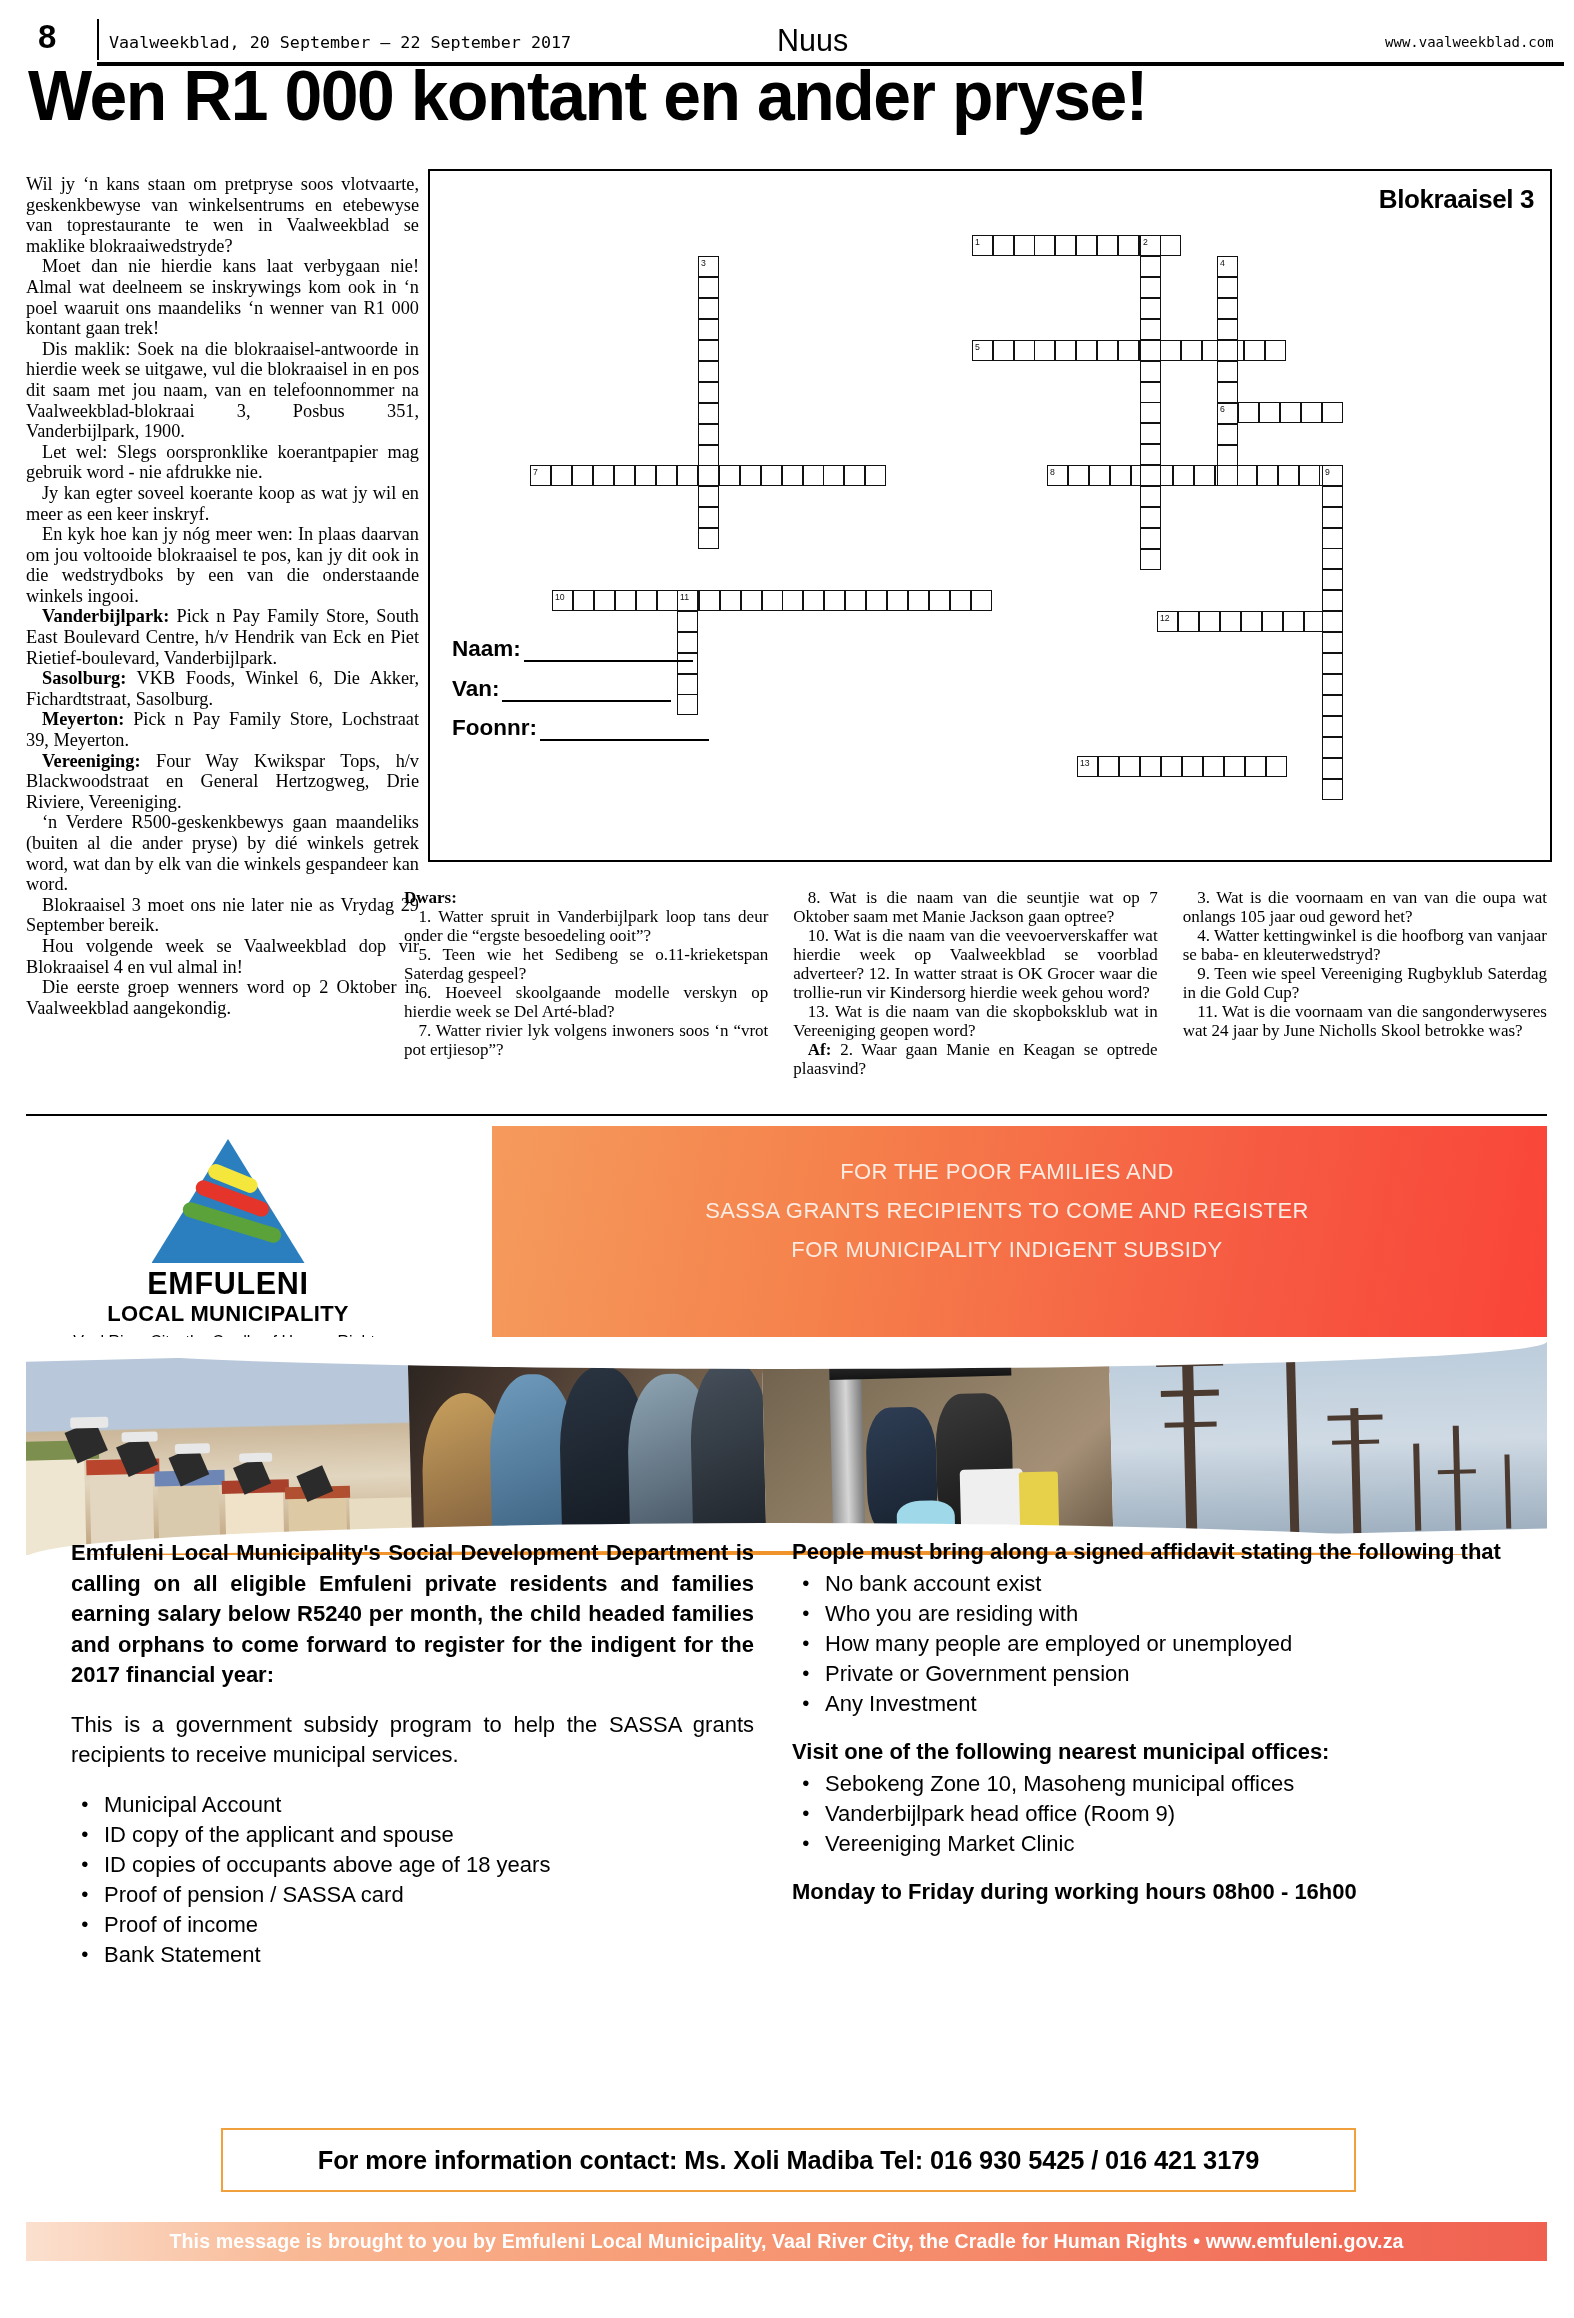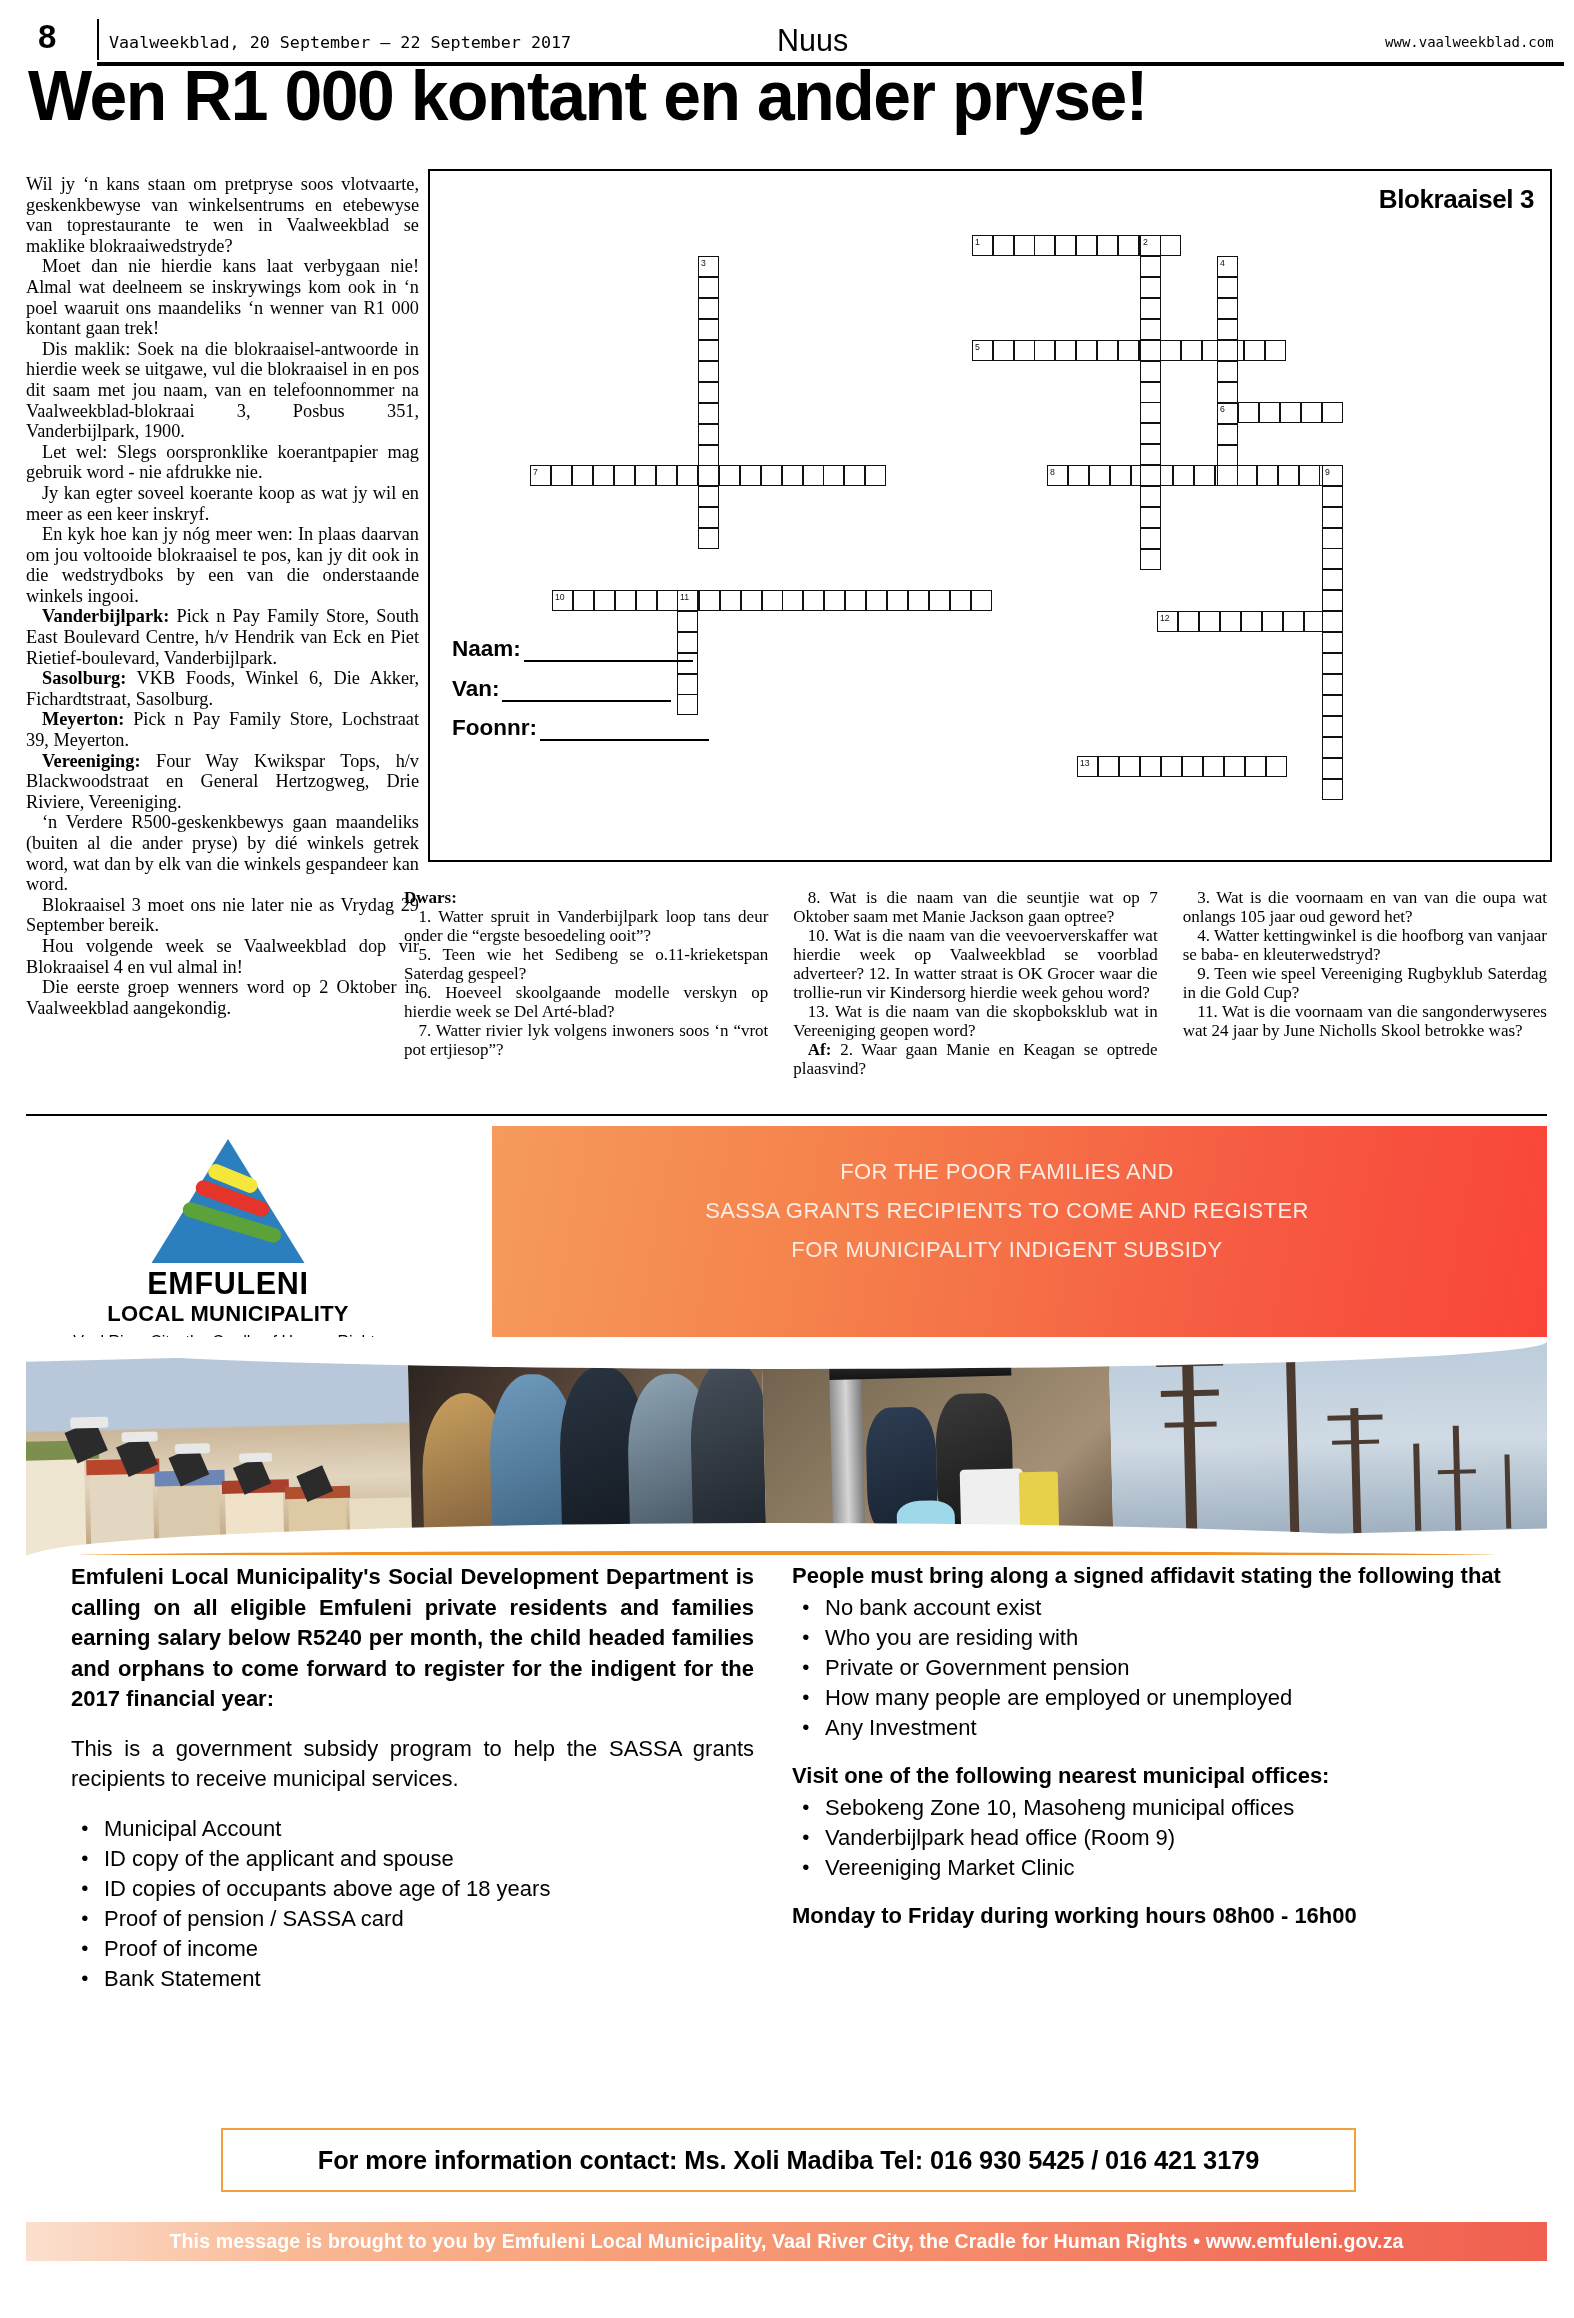--- a/index.html
+++ b/index.html
@@ -139,21 +139,21 @@
   #ph4 .pole{position:absolute;background:#4a3a30;}
   #ph4 .arm{position:absolute;background:#4a3a30;}
   #ph-mask-top{position:absolute;left:0;top:-1.5px;width:1521px;height:33px;background:#fff;
                border-radius:0 0 60% 60%/0 0 100% 100%;}
   #ph-mask-bot{position:absolute;left:0;bottom:-10.2px;width:1521px;height:42px;background:#fff;
                border-radius:60% 60% 0 0/100% 100% 0 0;}
   #ph-edge{position:absolute;left:0;bottom:-2.9px;width:1521px;height:7.3px;background:#f0932b;
            border-radius:60% 60% 0 0/100% 100% 0 0;}
 
   
-  #adbody{position:absolute;left:0;top:436px;width:1521px;height:538px;}
+  #adbody{position:absolute;left:0;top:412px;width:1521px;height:538px;}
   #col-l{position:absolute;left:45px;top:0;width:683px;}
   #col-r{position:absolute;left:766px;top:0;width:720px;}
   .adp{
     font-family:"Liberation Sans Narrow","Liberation Sans",sans-serif;
     font-weight:bold;font-size:22px;line-height:30.5px;text-align:justify;margin:0 0 19px 0;
   }
   .adp.reg{font-weight:normal;}
   .adh{
     font-family:"Liberation Sans Narrow","Liberation Sans",sans-serif;
     font-weight:bold;font-size:22px;line-height:28px;margin:0 0 2.9px 0;
@@ -525,22 +525,22 @@
         <li>Proof of pension / SASSA card</li>
         <li>Proof of income</li>
         <li>Bank Statement</li>
       </ul>
     </div>
     <div id="col-r">
       <p class="adh">People must bring along a signed affidavit stating the following that</p>
       <ul class="adul">
         <li>No bank account exist</li>
         <li>Who you are residing with</li>
+        <li>How many people are employed or unemployed</li>
         <li>Private or Government pension</li>
-        <li>How many people are employed or unemployed</li>
         <li>Any Investment</li>
       </ul>
       <p class="adh">Visit one of the following nearest municipal offices:</p>
       <ul class="adul">
         <li>Sebokeng Zone 10, Masoheng municipal offices</li>
         <li>Vanderbijlpark head office (Room 9)</li>
         <li>Vereeniging Market Clinic</li>
       </ul>
       <p class="adh">Monday to Friday during working hours 08h00 - 16h00</p>
     </div>

